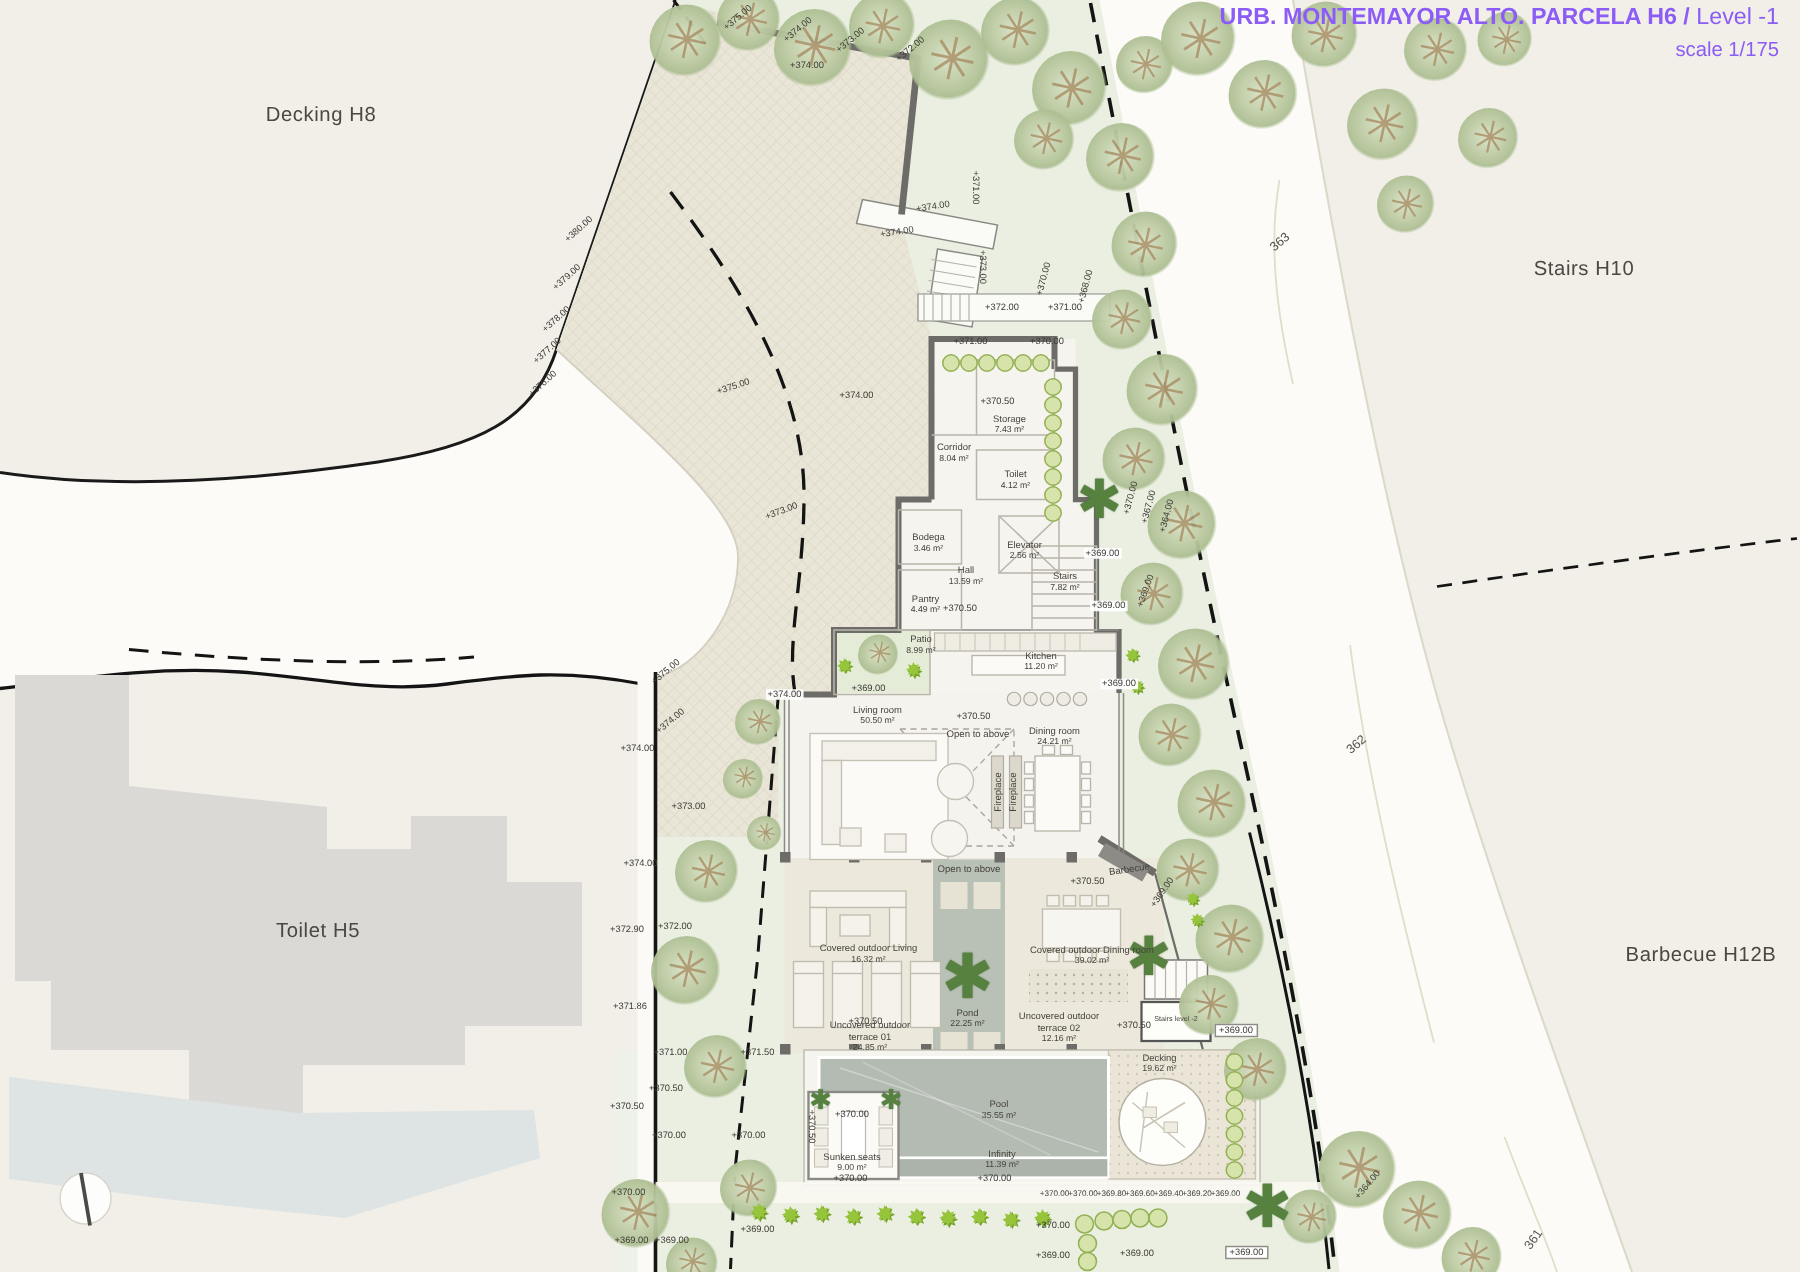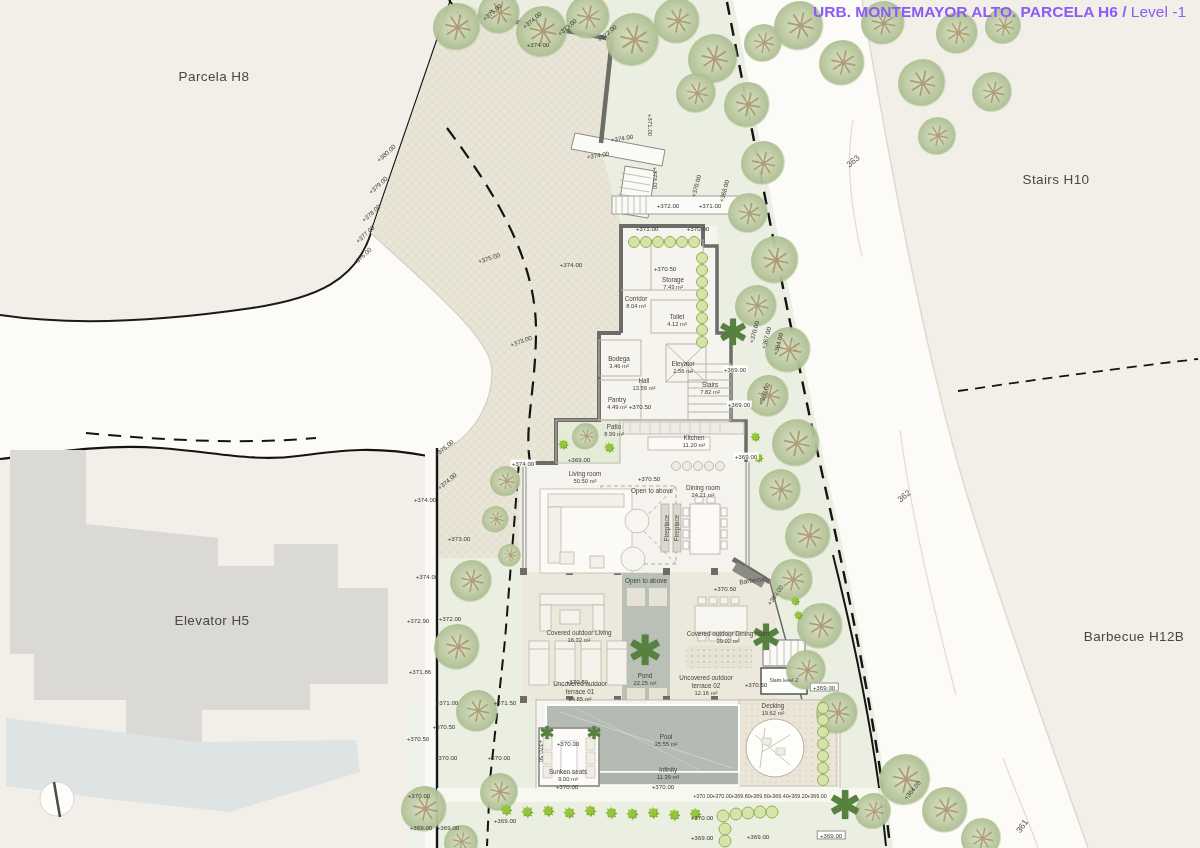--- a/index.html
+++ b/index.html
@@ -502,23 +502,23 @@
       <div class="veg cb" style="width: 12px; height: 12px; font-size: 10.8px; left: 823px; top: 720px;"></div>
       <div class="veg cb" style="width: 12px; height: 12px; font-size: 10.8px; left: 823px; top: 732px;"></div>
       <div class="veg cb" style="width: 12px; height: 12px; font-size: 10.8px; left: 823px; top: 744px;"></div>
       <div class="veg cb" style="width: 12px; height: 12px; font-size: 10.8px; left: 823px; top: 756px;"></div>
       <div class="veg cb" style="width: 12px; height: 12px; font-size: 10.8px; left: 823px; top: 768px;"></div>
       <div class="veg cb" style="width: 12px; height: 12px; font-size: 10.8px; left: 823px; top: 780px;"></div>
     </div>
 
 <div id="labels-layer">
   <div>
-        <div class="lbl parcel" style="left: 214px; top: 76px;">Parcela H8</div>
+        <div class="lbl parcel" style="left: 214px; top: 76px;">Decking H8</div>
         <div class="lbl parcel" style="left: 1056px; top: 179px;">Stairs H10</div>
-        <div class="lbl parcel" style="left: 212px; top: 620px;">Elevator H5</div>
+        <div class="lbl parcel" style="left: 212px; top: 620px;">Toilet H5</div>
         <div class="lbl parcel" style="left: 1134px; top: 636px;">Barbecue H12B</div>
       </div>
   <div>
         <div class="lbl contour" style="left: 853px; top: 161px; --r: -40deg;">363</div>
         <div class="lbl contour" style="left: 904px; top: 496px; --r: -40deg;">362</div>
         <div class="lbl contour" style="left: 1022px; top: 826px; --r: -55deg;">361</div>
       </div>
   <div>
         <div class="lbl " style="left: 538px; top: 44px;">+374.00</div>
         <div class="lbl " style="left: 622px; top: 138px; --r: -9deg;">+374.00</div>
@@ -692,15 +692,16 @@
           <span class="room-name">Sunken seats</span>
           <span class="room-area">9.00 m²</span>
         </div>
       </div>
 </div>
 
 <div id="title-block">
   <div id="title-line">
     <span>URB. MONTEMAYOR ALTO. PARCELA H6 /</span><span class="reg"> Level -1</span>
   </div>
+  <div id="scale-line">scale 1/175</div>
 </div>
 
 </div>
 
 </body></html>

